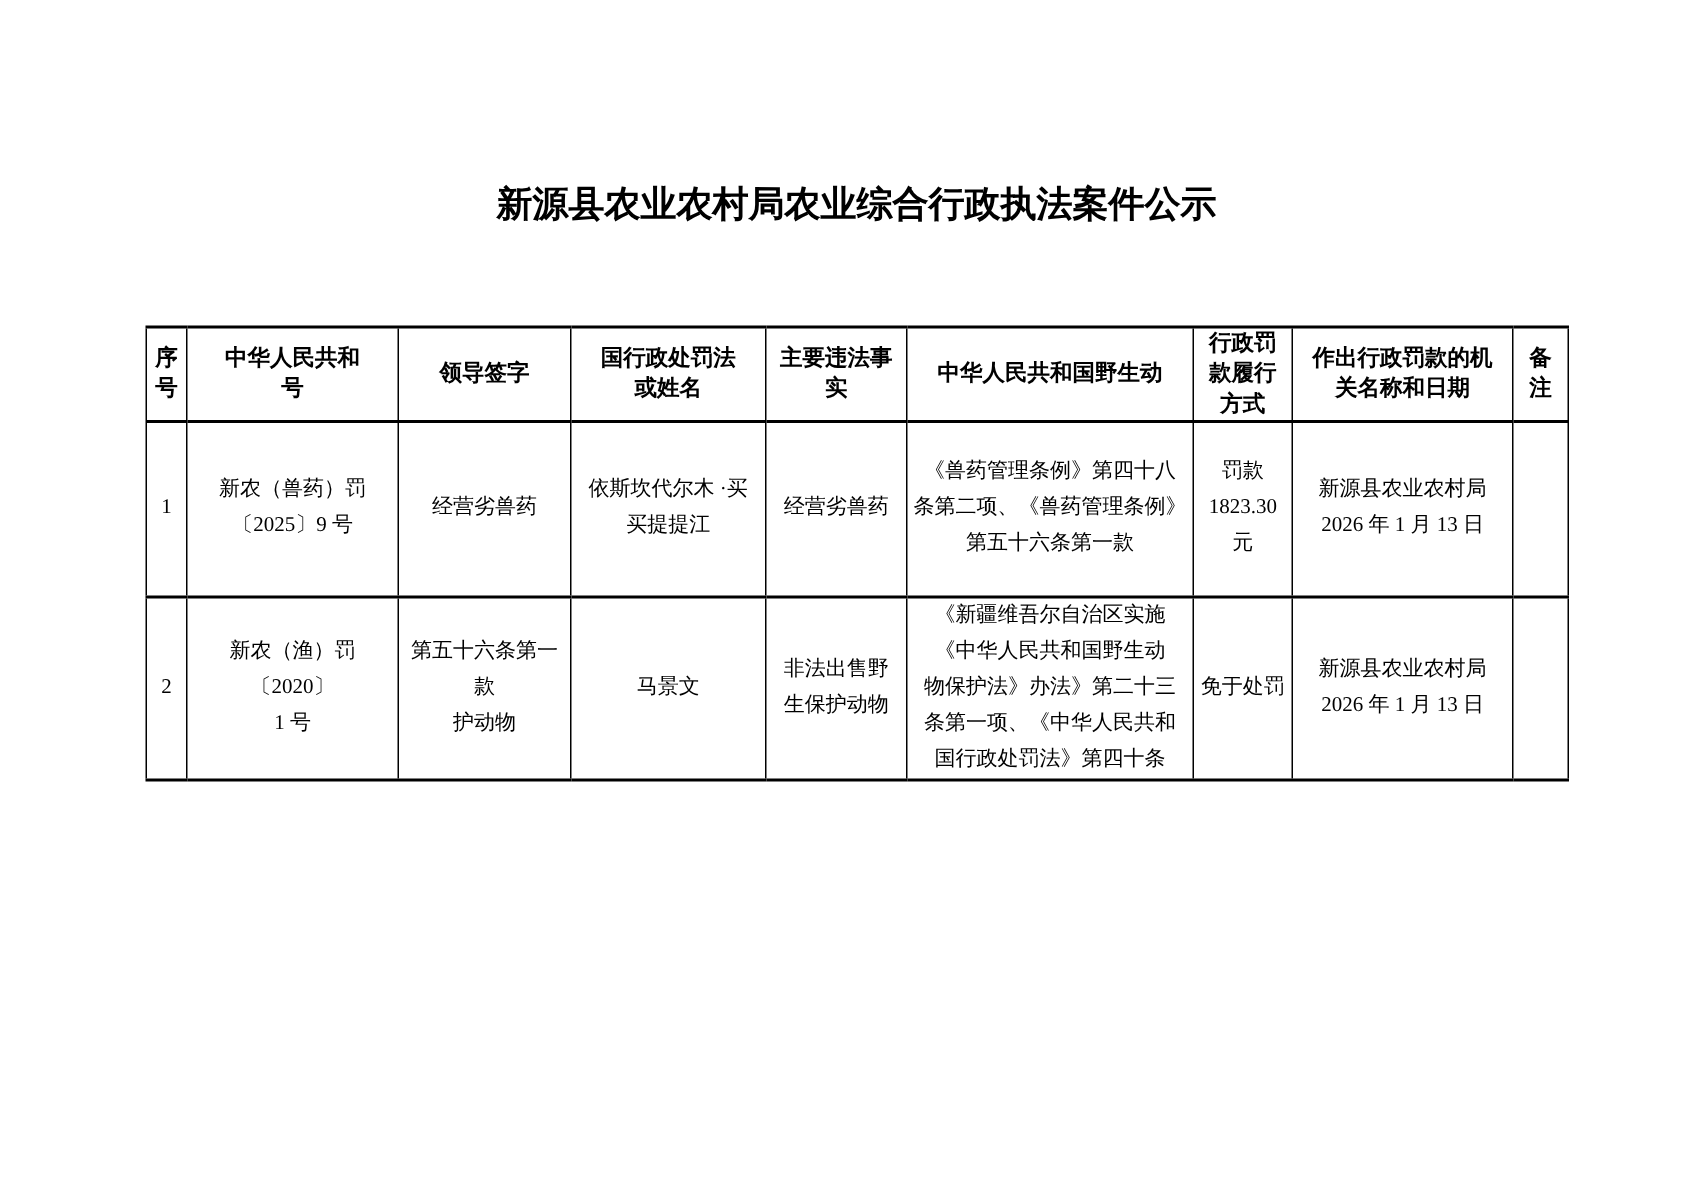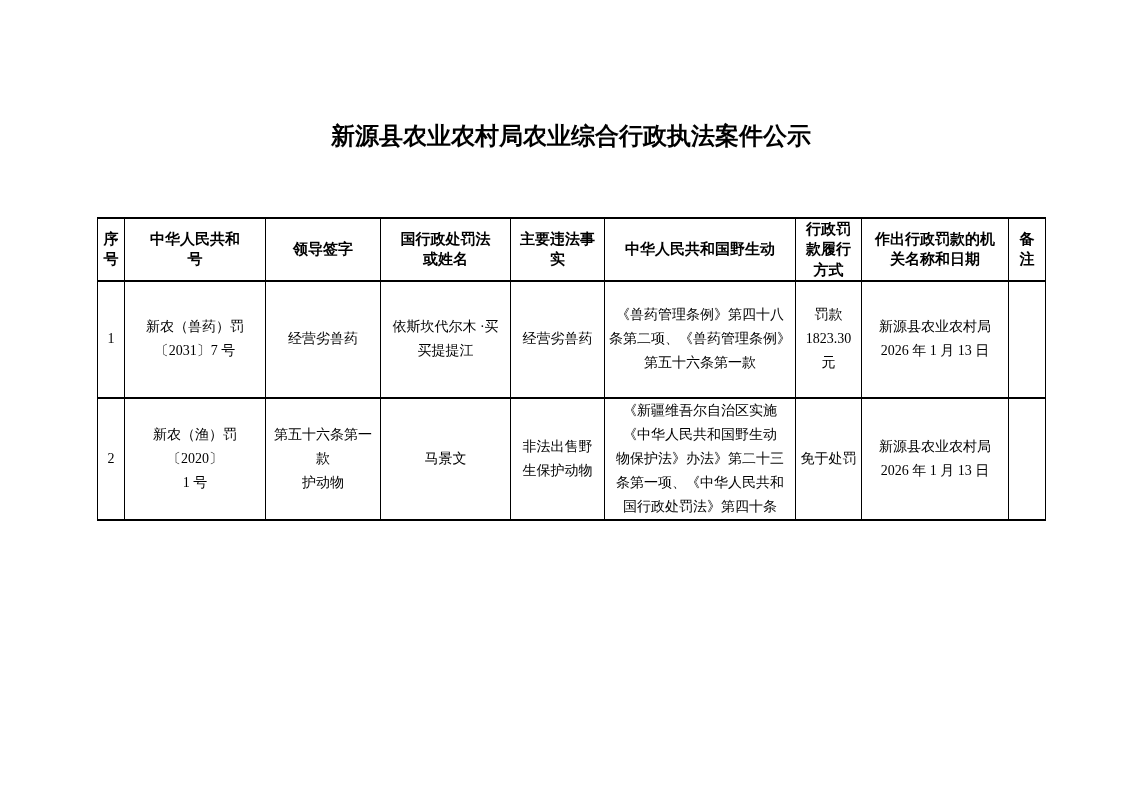--- a/index.html
+++ b/index.html
@@ -123,21 +123,21 @@
           <th>作出行政罚款的机
 关名称和日期</th>
           <th>备
 注</th>
         </tr>
       </thead>
       <tbody>
         <tr class="row-1">
           <td>1</td>
           <td>新农（兽药）罚
-〔2031〕7 号</td>
+〔2025〕9 号</td>
           <td class="al">经营劣兽药</td>
           <td class="al">依斯坎代尔木 ·买
 买提提江</td>
           <td class="al">经营劣兽药</td>
           <td>《兽药管理条例》第四十八
 条第二项、《兽药管理条例》
 第五十六条第一款</td>
           <td>罚款
 1823.30
 元</td>

